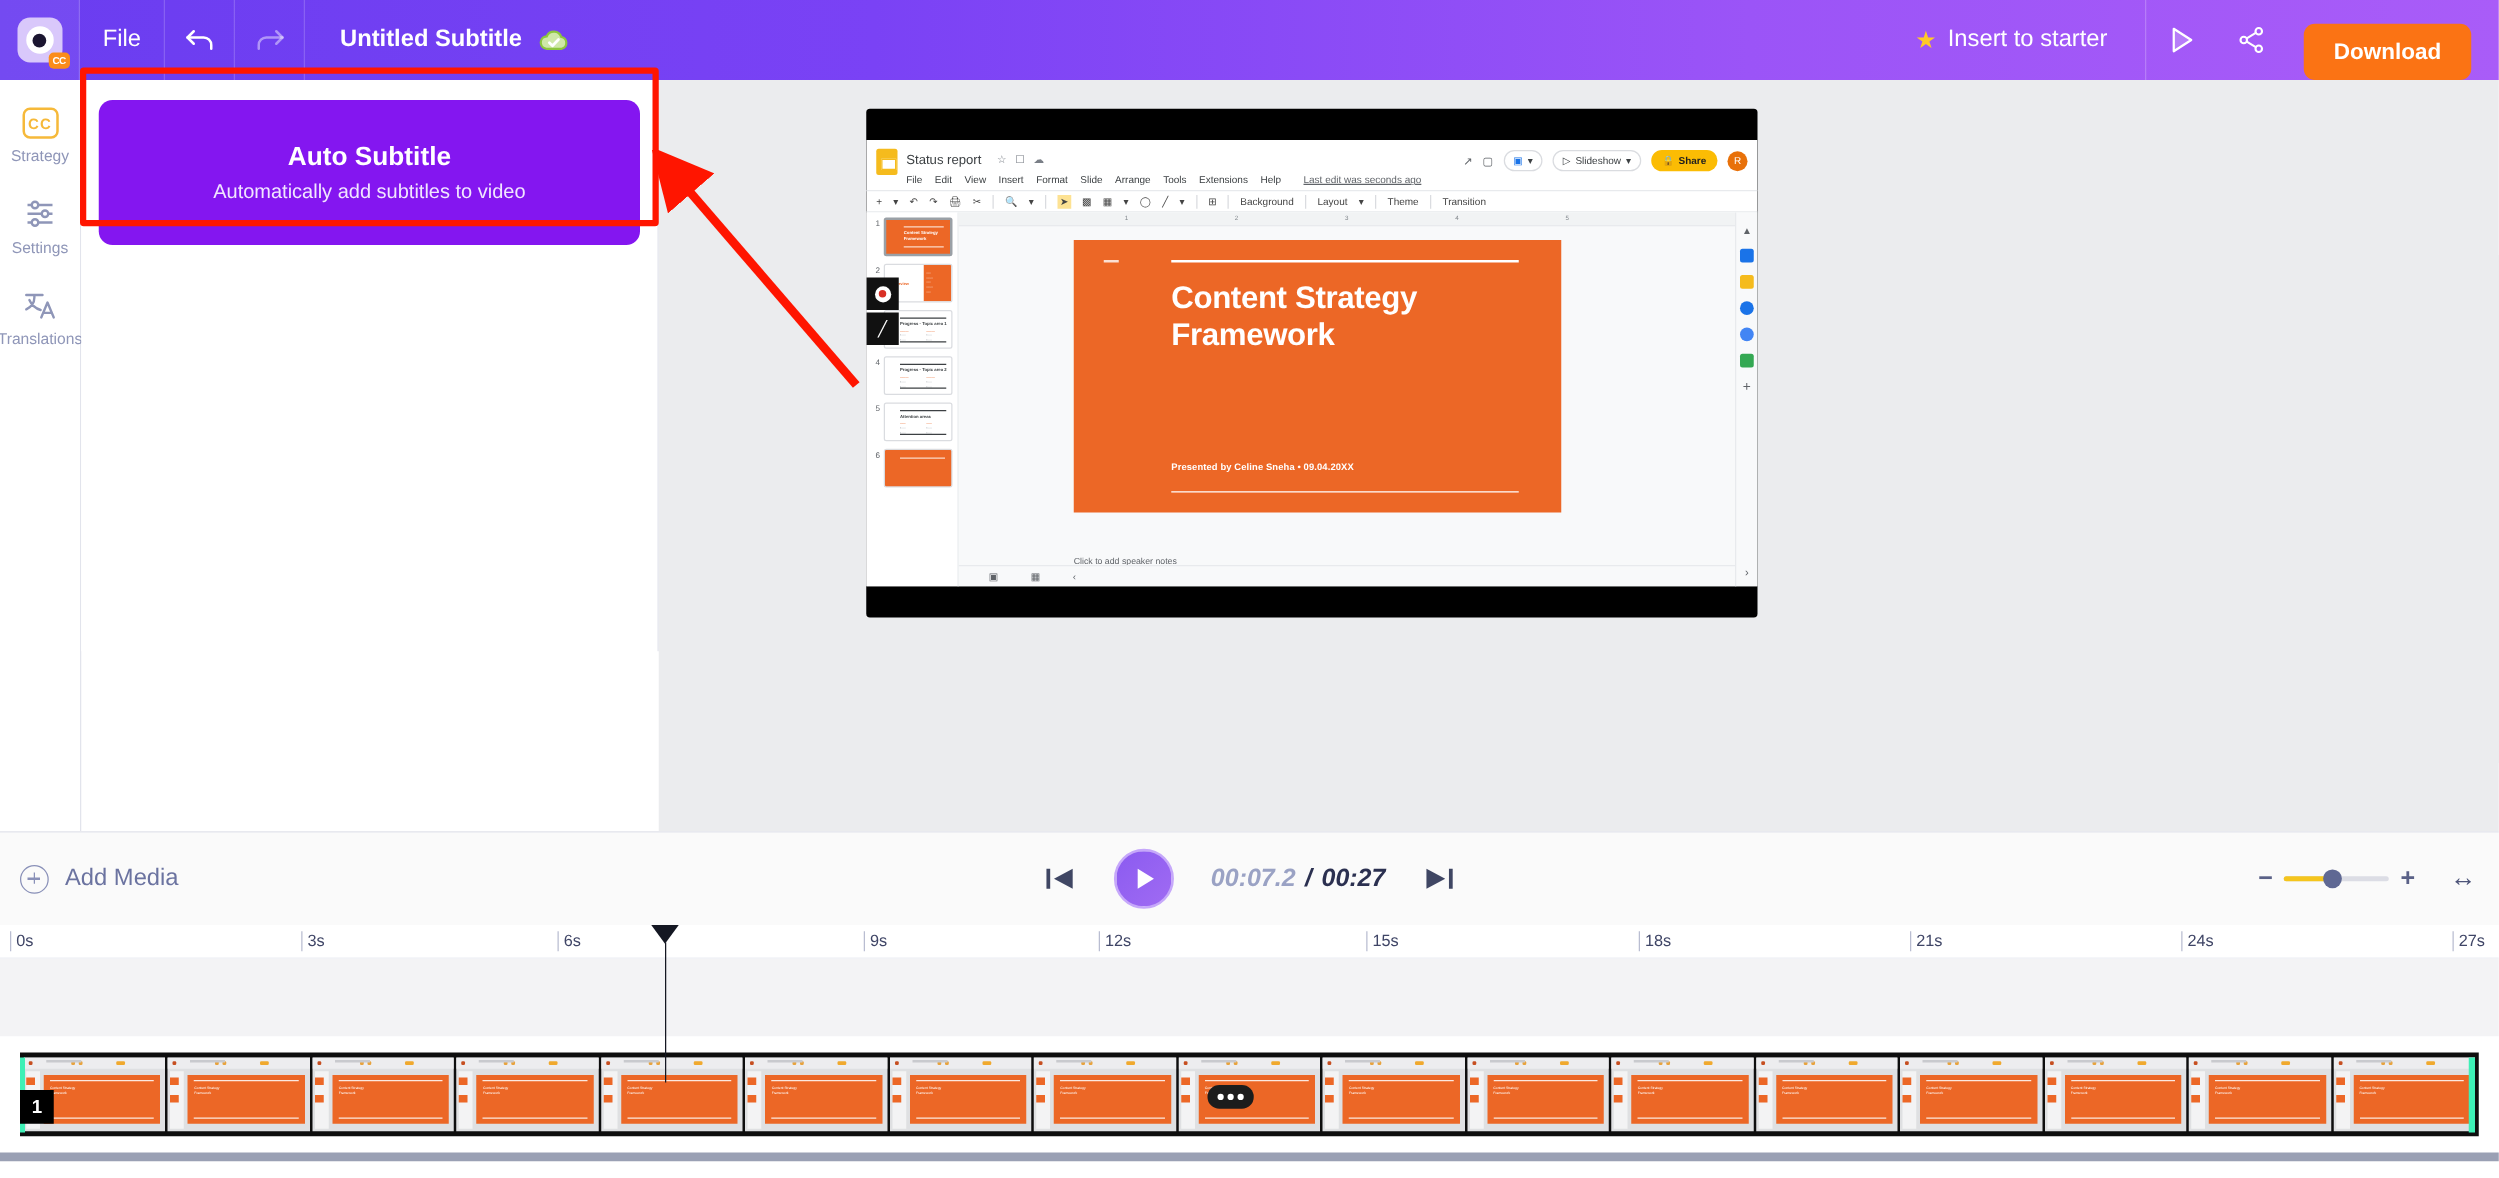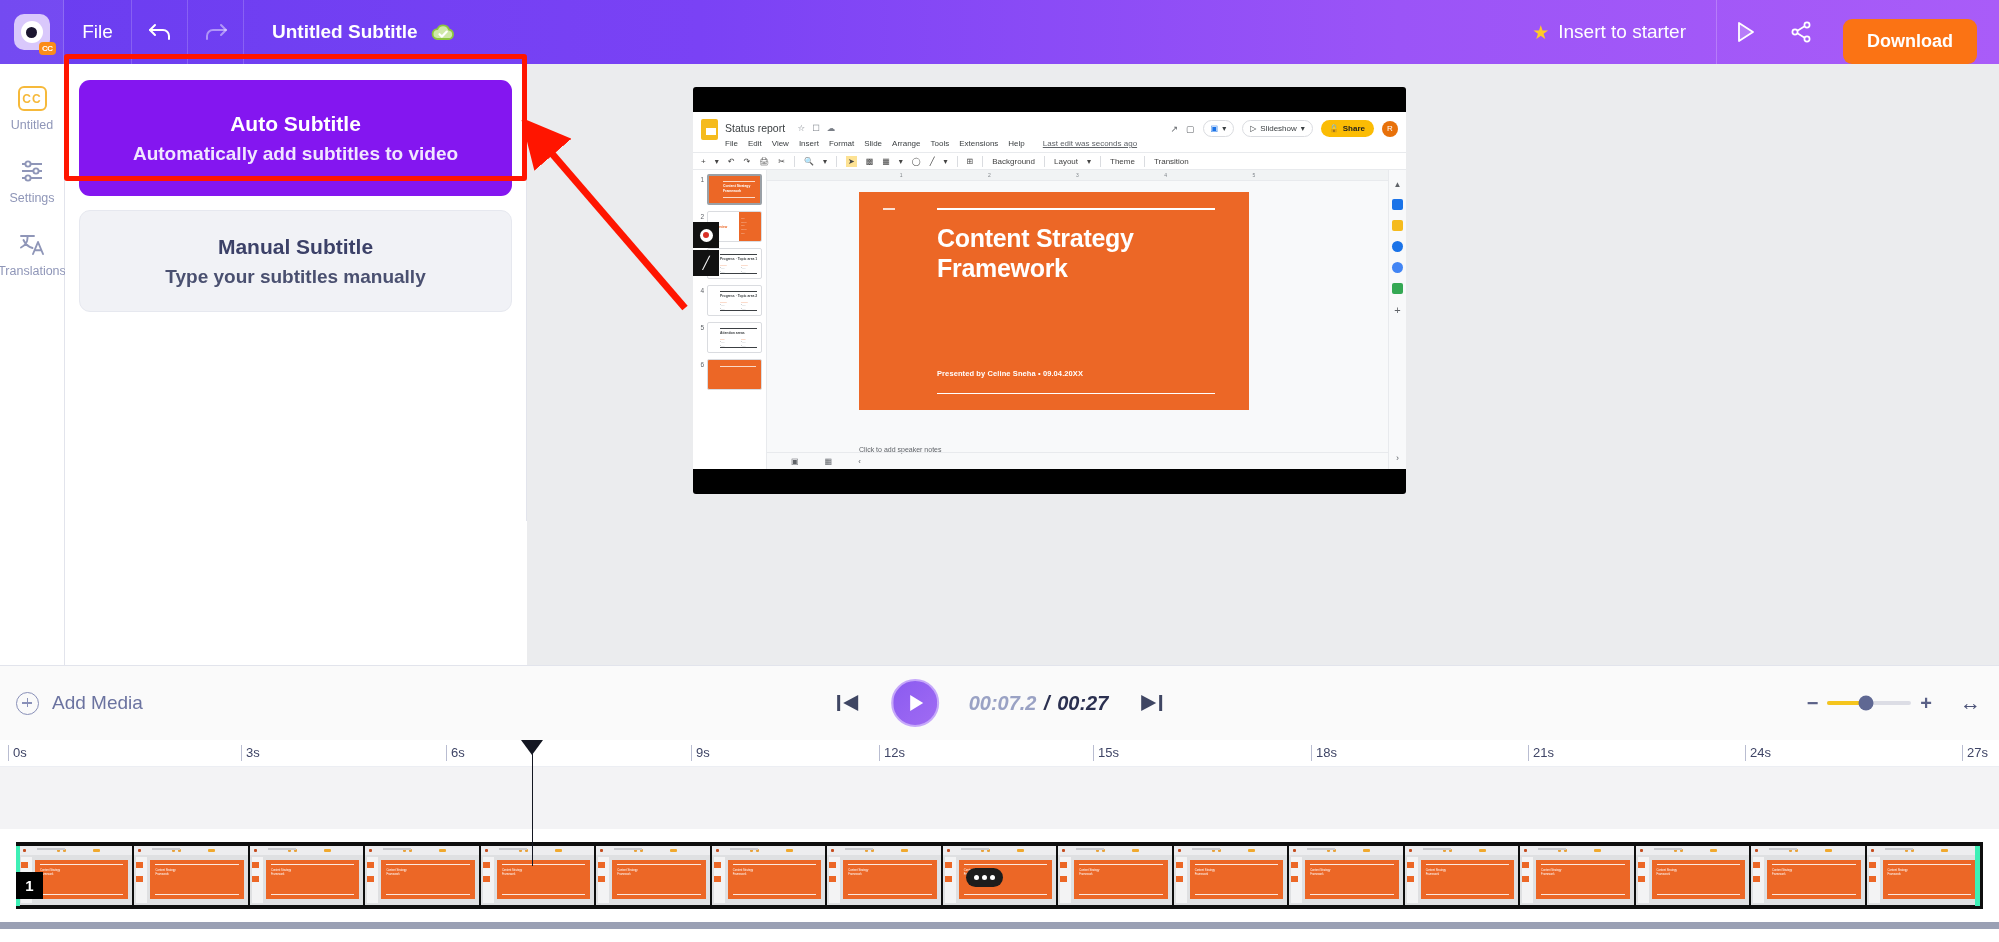--- a/index.html
+++ b/index.html
@@ -104,21 +104,21 @@
     display: flex; flex-direction: column; align-items: center; justify-content: center;
     text-align: center; cursor: pointer; margin-bottom: 14px;
   }
   .opt-card.primary {
     height: 116px; background: #8416f0; color: #fff;
   }
   .opt-card.plain {
     height: 102px; background: #f1f2f6; border: 1px solid #e6e8ef; color: #3c4168;
   }
   .opt-title { font-size: 21px; font-weight: bold; margin-bottom: 7px; }
-  .opt-sub { font-size: 19px; font-weight: 700; }
+  .opt-sub { font-size: 16px; font-weight: 400; }
   .opt-card.primary .opt-sub { color: #f1e6ff; }
   .opt-card.plain .opt-sub { color: #4a5070; }
 
   
   .anno-box {
     position: absolute; top: 54px; left: 64px;
     width: 463px; height: 127px;
     border: 5px solid #ff1500; border-radius: 3px;
     pointer-events: none; z-index: 40;
   }
@@ -410,21 +410,21 @@
       </svg>
     </div>
     <div class="download-btn">Download</div>
   </div>
 </div>
 
 <div class="rail">
 
   <div class="rail-item">
     <div class="cc-box">CC</div>
-    <div class="rail-label">Untitled</div>
+    <div class="rail-label">Strategy</div>
   </div>
 
   <div class="rail-item">
     <svg class="slider-ic" viewBox="0 0 30 26" fill="none" stroke="#8f96b8" stroke-width="1.9">
       <path d="M5 6 H25 M5 13 H25 M5 20 H25"></path>
       <circle cx="11" cy="6" r="2.6" fill="#fff"></circle>
       <circle cx="19" cy="13" r="2.6" fill="#fff"></circle>
       <circle cx="11" cy="20" r="2.6" fill="#fff"></circle>
     </svg>
     <div class="rail-label">Settings</div>
@@ -439,24 +439,20 @@
   </div>
 </div>
 
 <div class="opts-panel">
 
   <div class="opt-card primary">
     <div class="opt-title">Auto Subtitle</div>
     <div class="opt-sub">Automatically add subtitles to video</div>
   </div>
 
-  <div class="opt-card plain">
-    <div class="opt-title">Manual Subtitle</div>
-    <div class="opt-sub">Type your subtitles manually</div>
-  </div>
 
 </div>
 
 <div class="anno-box"></div>
 <svg class="anno-arrow" width="175" height="200">
   <defs>
     <marker id="ah" markerWidth="7" markerHeight="7" refX="2.4" refY="3.5" orient="auto">
       <path d="M0,0 L7,3.5 L0,7 z" fill="#ff1500"></path>
     </marker>
   </defs>

